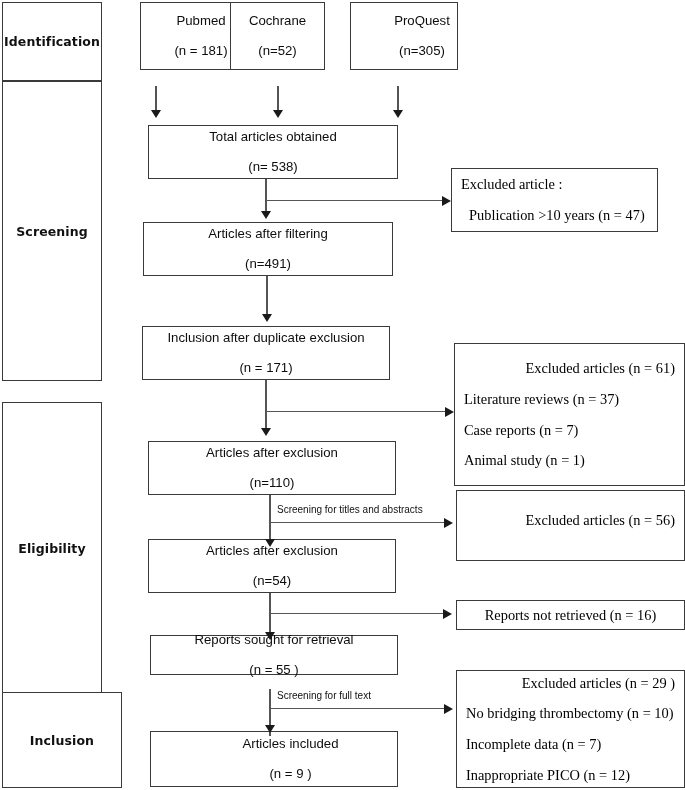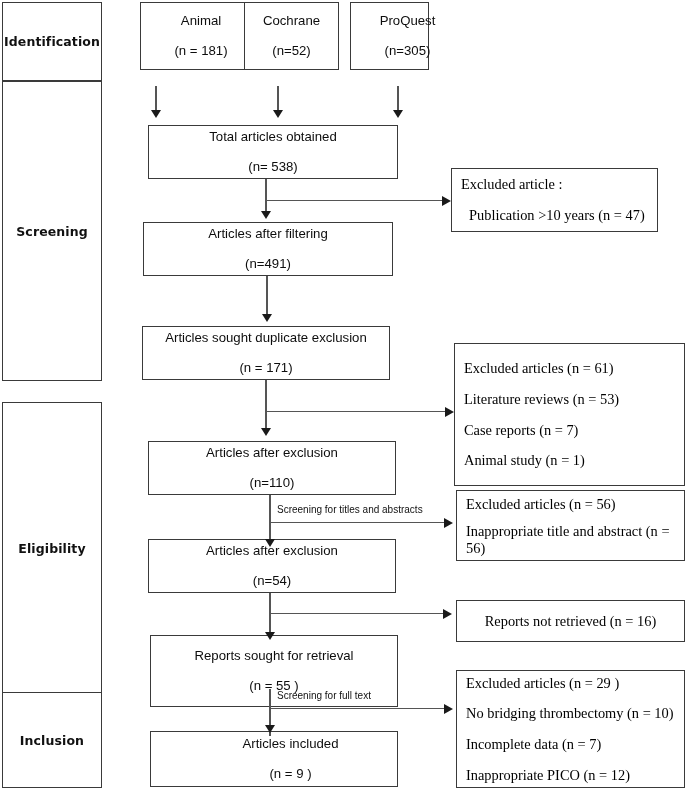--- a/index.html
+++ b/index.html
@@ -51,24 +51,24 @@
   .flowbox .ln2 { }
 
   
   .exbox {
     font-family: "Liberation Serif", "DejaVu Serif", serif;
     font-size: 14.4px;
     line-height: 1.3;
     color: #000;
     align-items: stretch;
     justify-content: center;
-    padding: 20px 9px;
+    padding: 14px 9px;
   }
   .exbox .ex-head {
-    text-align: left;
+    text-align: right;
     margin-bottom: 12px;
   }
   .exbox .ex-line {
     text-align: left;
     margin-bottom: 12px;
   }
   .exbox .ex-line:last-child { margin-bottom: 0; }
   .exbox.single { justify-content: center; }
   .exbox.single .ex-head { margin-bottom: 0; }
 
@@ -112,33 +112,33 @@
 
   <div class="box stage" style="left:2px; top:2px; width:100px; height:79px;">
     <span>Identification</span>
   </div>
   <div class="box stage" style="left:2px; top:81px; width:100px; height:300px;">
     <span>Screening</span>
   </div>
   <div class="box stage" style="left:2px; top:390px; width:100px; height:293px;margin-top:12px;">
     <span>Eligibility</span>
   </div>
-  <div class="box stage" style="left:2px; top:692px; width:100px; height:96px;">
+  <div class="box stage" style="left:2px; top:692px; width:120px; height:96px;">
     <span>Inclusion</span>
   </div>
 
   <div class="box flowbox" style="left:140px; top:2px; width:122px; height:68px;">
-    <span class="ln1">Animal</span>
+    <span class="ln1">Pubmed</span>
     <span class="ln2">(n = 181)</span>
   </div>
-  <div class="box flowbox" style="left:244px; top:2px; width:95px; height:68px;">
+  <div class="box flowbox" style="left:230px; top:2px; width:95px; height:68px;">
     <span class="ln1">Cochrane</span>
     <span class="ln2">(n=52)</span>
   </div>
-  <div class="box flowbox" style="left:350px; top:2px; width:79px; height:68px;padding-left:36px;">
+  <div class="box flowbox" style="left:350px; top:2px; width:108px; height:68px;padding-left:36px;">
     <span class="ln1">ProQuest</span>
     <span class="ln2">(n=305)</span>
   </div>
 
   <div class="vline" style="left:155px; top:86px; height:26px;"></div>
   <div class="arrow-down" style="left:151px; top:110px;"></div>
 
   <div class="vline" style="left:277px; top:86px; height:26px;"></div>
   <div class="arrow-down" style="left:273px; top:110px;"></div>
 
@@ -149,35 +149,35 @@
     <span class="ln1">Total articles obtained</span>
     <span class="ln2">(n= 538)</span>
   </div>
 
   <div class="box flowbox" style="left:143px; top:222px; width:250px; height:54px;">
     <span class="ln1">Articles after filtering</span>
     <span class="ln2">(n=491)</span>
   </div>
 
   <div class="box flowbox" style="left:142px; top:326px; width:248px; height:54px;">
-    <span class="ln1">Articles sought duplicate exclusion</span>
+    <span class="ln1">Inclusion after duplicate exclusion</span>
     <span class="ln2">(n = 171)</span>
   </div>
 
   <div class="box flowbox" style="left:148px; top:441px; width:248px; height:54px;">
     <span class="ln1">Articles after exclusion</span>
     <span class="ln2">(n=110)</span>
   </div>
 
   <div class="box flowbox" style="left:148px; top:539px; width:248px; height:54px;">
     <span class="ln1">Articles after exclusion</span>
     <span class="ln2">(n=54)</span>
   </div>
 
-  <div class="box flowbox" style="left:150px; top:635px; width:248px; height:72px;">
+  <div class="box flowbox" style="left:150px; top:635px; width:248px; height:40px;">
     <span class="ln1">Reports sought for retrieval</span>
     <span class="ln2">(n = 55 )</span>
   </div>
 
   <div class="box flowbox" style="left:150px; top:731px; width:248px; height:56px;padding-left:33px;">
     <span class="ln1">Articles included</span>
     <span class="ln2">(n = 9 )</span>
   </div>
 
   <div class="vline" style="left:265px; top:179px; height:34px;"></div>
@@ -210,28 +210,27 @@
   <div class="arrow-right" style="left:444px; top:704px;"></div>
   <div class="edge-label" style="left:277px; top:690px;">Screening for full text</div>
 
   <div class="box exbox" style="left:451px; top:168px; width:207px; height:64px;">
     <div class="ex-head" style="text-align:left;">Excluded article :</div>
     <div class="ex-line" style="padding-left:8px;">Publication &gt;10 years (n = 47)</div>
   </div>
 
   <div class="box exbox" style="left:454px; top:343px; width:231px; height:143px;">
     <div class="ex-head">Excluded articles (n = 61)</div>
-    <div class="ex-line">Literature reviews (n = 53)</div>
+    <div class="ex-line">Literature reviews (n = 37)</div>
     <div class="ex-line">Case reports (n = 7)</div>
     <div class="ex-line">Animal study (n = 1)</div>
   </div>
 
   <div class="box exbox" style="left:456px; top:490px; width:229px; height:71px;">
     <div class="ex-head" style="margin-bottom:10px;">Excluded articles (n = 56)</div>
-    <div class="ex-line" style="line-height:1.15;">Inappropriate title and abstract (n = 56)</div>
   </div>
 
   <div class="box exbox single" style="left:456px; top:600px; width:229px; height:27px;">
     <div class="ex-head" style="text-align:center;">Reports not retrieved (n = 16)</div>
   </div>
 
   <div class="box exbox" style="left:456px; top:670px; width:229px; height:118px;">
     <div class="ex-head">Excluded articles (n = 29 )</div>
     <div class="ex-line">No bridging thrombectomy (n = 10)</div>
     <div class="ex-line">Incomplete data (n = 7)</div>

